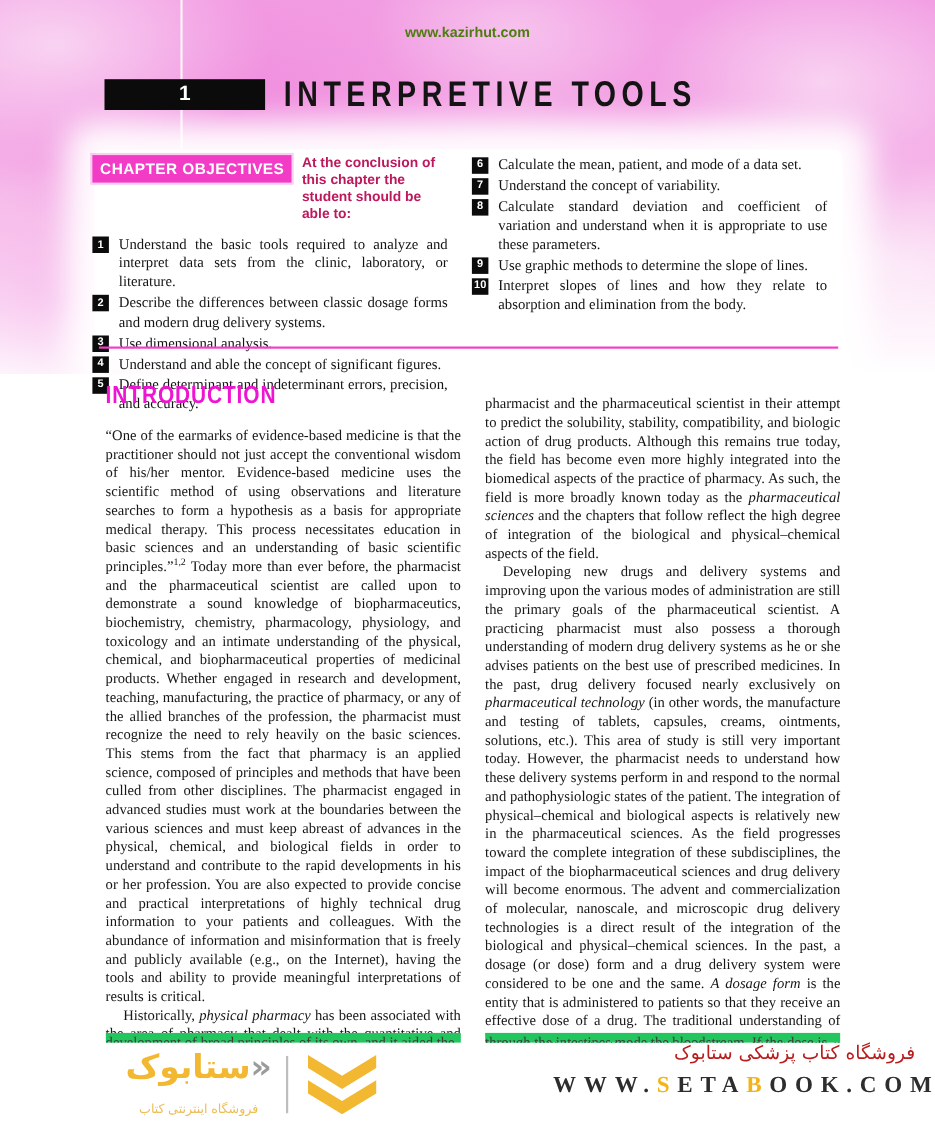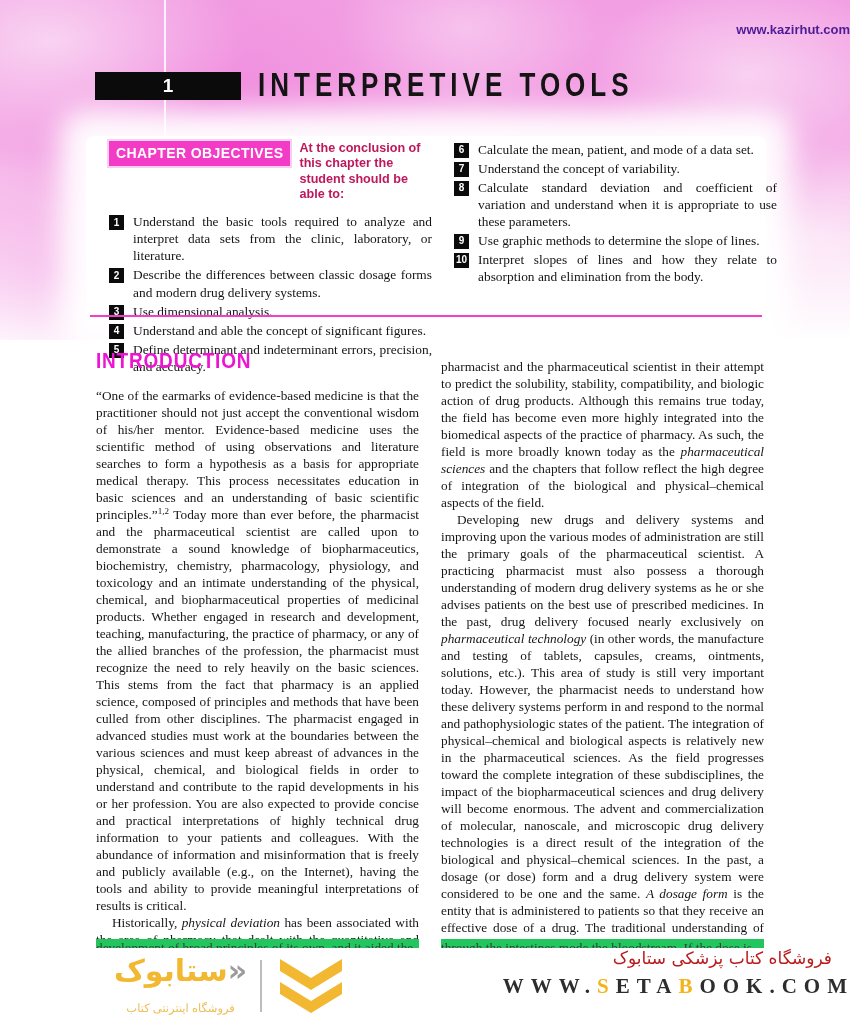--- a/index.html
+++ b/index.html
@@ -20,38 +20,38 @@
       linear-gradient(180deg, #f29fe3 0%, #f4abe6 38%, #f8c8ee 62%, #fdeefa 85%, #ffffff 100%);
   }
   .white-glow {
     position:absolute; left:86px; top:136px; width:680px; height:190px;
     background:#ffffff; box-shadow:0 0 28px 26px rgba(255,255,255,0.95);
     border-radius:8px;
   }
   .scan-line { position:absolute; left:164px; top:0; width:2px; height:172px; background:rgba(255,255,255,0.85); }
 
   .watermark {
-    position:absolute; top:22px; left:0; width:100%; text-align:right;
-    font-family:"Liberation Sans", sans-serif; font-size:13px; font-weight:bold; color:#4c1d95;
+    position:absolute; top:22px; left:0; width:100%; text-align:center;
+    font-family:"Liberation Sans", sans-serif; font-size:13px; font-weight:bold; color:#4d7c0f;
   }
 
   .chapter-bar {
     position:absolute; left:95px; top:72px; width:146px; height:28px; background:#0b0b0b;
     display:flex; align-items:center; justify-content:center;
     color:#ffffff; font-family:"Liberation Sans", sans-serif; font-size:19px; font-weight:bold;
   }
   .chapter-title {
     position:absolute; left:258px; top:66px;
     font-family:"Liberation Sans", sans-serif; font-weight:bold; font-size:26px; letter-spacing:5px;
     color:#141414; transform:scaleY(1.25); transform-origin:left top; white-space:nowrap;
   }
 
   
   .objectives {
-    position:absolute; left:109px; top:141px; width:668px;
+    position:absolute; left:84px; top:141px; width:668px;
     display:flex; gap:22px; font-size:13.4px; color:#141414;
   }
   .obj-col { width:323px; }
   .obj-head { display:flex; gap:9px; margin-bottom:11px; align-items:flex-start; }
   .obj-banner {
     background:#f23cc6; color:#ffffff; font-family:"Liberation Sans", sans-serif;
     font-weight:bold; font-size:14px; letter-spacing:0.4px; padding:4px 7px 5px 7px;
     white-space:nowrap; box-shadow:0 0 0 2px rgba(242,60,198,0.25);
   }
   .obj-lead {
@@ -173,21 +173,21 @@
       </div>
     </div>
   </div>
 
   <div class="pink-divider"></div>
 
   <div class="columns">
     <div class="col">
       <div class="intro-heading">INTRODUCTION</div>
       <p class="para"><span>“One of the earmarks of evidence-based medicine is that the practitioner should not just accept the conventional wisdom of his/her mentor. Evidence-based medicine uses the scientific method of using observations and literature searches to form a hypothesis as a basis for appropriate medical therapy. This process necessitates education in basic sciences and an understanding of basic scientific principles.”</span><sup>1,2</sup><span> Today more than ever before, the pharmacist and the pharmaceutical scientist are called upon to demonstrate a sound knowledge of biopharmaceutics, biochemistry, chemistry, pharmacology, physiology, and toxicology and an intimate understanding of the physical, chemical, and biopharmaceutical properties of medicinal products. Whether engaged in research and development, teaching, manufacturing, the practice of pharmacy, or any of the allied branches of the profession, the pharmacist must recognize the need to rely heavily on the basic sciences. This stems from the fact that pharmacy is an applied science, composed of principles and methods that have been culled from other disciplines. The pharmacist engaged in advanced studies must work at the boundaries between the various sciences and must keep abreast of advances in the physical, chemical, and biological fields in order to understand and contribute to the rapid developments in his or her profession. You are also expected to provide concise and practical interpretations of highly technical drug information to your patients and colleagues. With the abundance of information and misinformation that is freely and publicly available (e.g., on the Internet), having the tools and ability to provide meaningful interpretations of results is critical.</span></p>
-      <p class="para indent"><span>Historically, </span><i>physical deviation</i><span> has been associated with the area of pharmacy that dealt with the quantitative and theoretical principles of physicochemical science as they applied to the practice of pharmacy. Physical pharmacy attempted to integrate the factual knowledge of pharmacy through the</span></p>
+      <p class="para indent"><span>Historically, </span><i>physical pharmacy</i><span> has been associated with the area of pharmacy that dealt with the quantitative and theoretical principles of physicochemical science as they applied to the practice of pharmacy. Physical pharmacy attempted to integrate the factual knowledge of pharmacy through the</span></p>
       <div class="cut">development of broad principles of its own, and it aided the</div>
     </div>
     <div class="col col-right">
       <p class="para"><span>pharmacist and the pharmaceutical scientist in their attempt to predict the solubility, stability, compatibility, and biologic action of drug products. Although this remains true today, the field has become even more highly integrated into the biomedical aspects of the practice of pharmacy. As such, the field is more broadly known today as the </span><i>pharmaceutical sciences</i><span> and the chapters that follow reflect the high degree of integration of the biological and physical–chemical aspects of the field.</span></p>
       <p class="para indent"><span>Developing new drugs and delivery systems and improving upon the various modes of administration are still the primary goals of the pharmaceutical scientist. A practicing pharmacist must also possess a thorough understanding of modern drug delivery systems as he or she advises patients on the best use of prescribed medicines. In the past, drug delivery focused nearly exclusively on </span><i>pharmaceutical technology</i><span> (in other words, the manufacture and testing of tablets, capsules, creams, ointments, solutions, etc.). This area of study is still very important today. However, the pharmacist needs to understand how these delivery systems perform in and respond to the normal and pathophysiologic states of the patient. The integration of physical–chemical and biological aspects is relatively new in the pharmaceutical sciences. As the field progresses toward the complete integration of these subdisciplines, the impact of the biopharmaceutical sciences and drug delivery will become enormous. The advent and commercialization of molecular, nanoscale, and microscopic drug delivery technologies is a direct result of the integration of the biological and physical–chemical sciences. In the past, a dosage (or dose) form and a drug delivery system were considered to be one and the same. </span><i>A dosage form</i><span> is the entity that is administered to patients so that they receive an effective dose of a drug. The traditional understanding of how an oral dosage form, such as a tablet, works is that a patient takes it by mouth with some fluid, the tablet disintegrates, and the drug dissolves in the stomach and is then absorbed</span></p>
       <div class="cut">through the intestines mode the bloodstream. If the dose is</div>
     </div>
   </div>
 
   <div class="footer">

